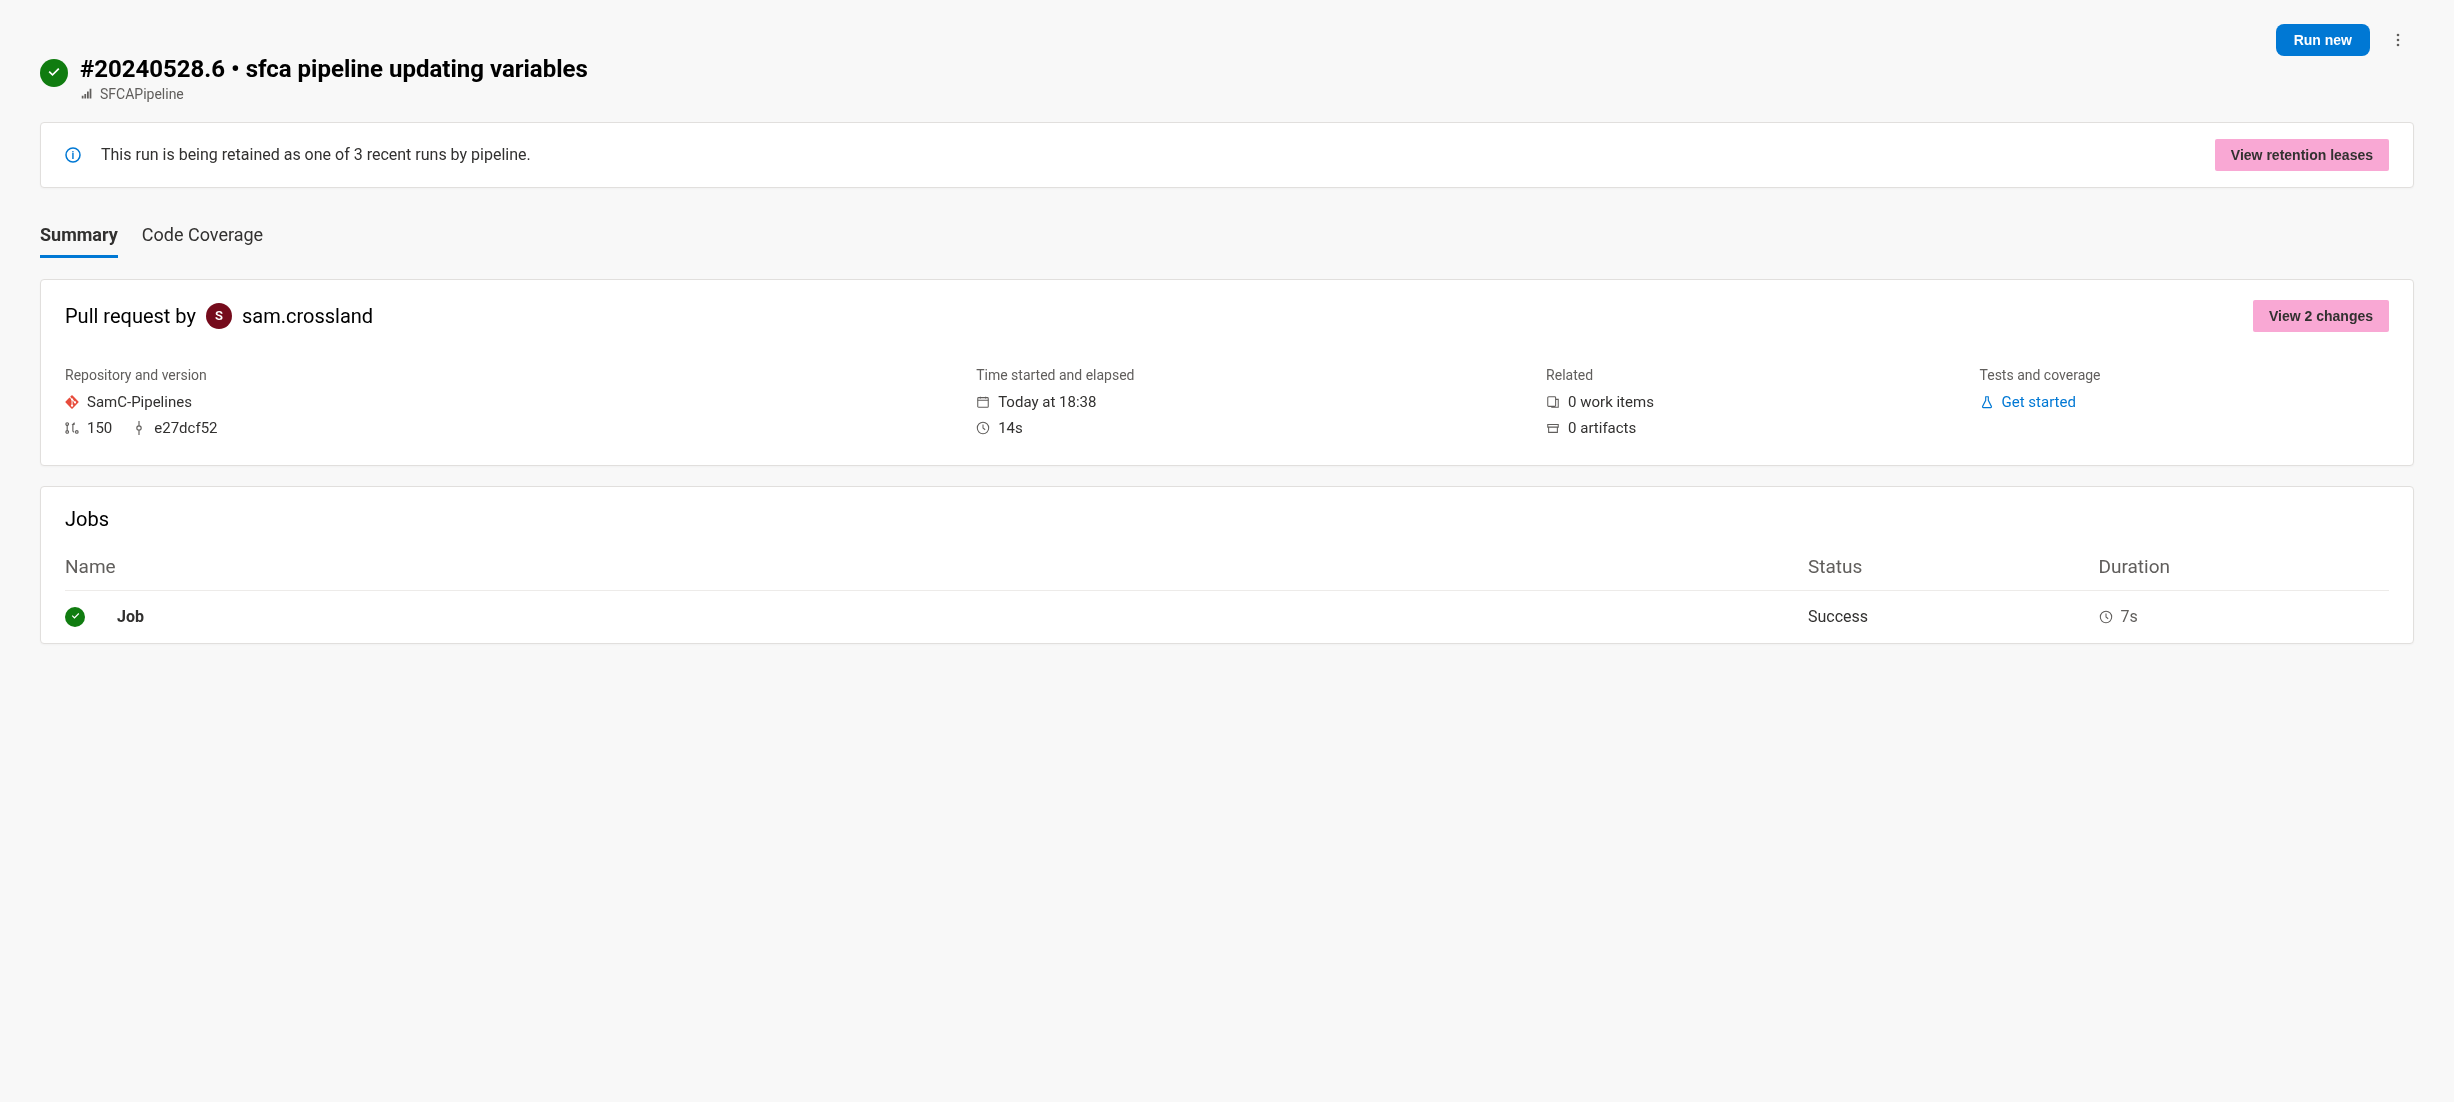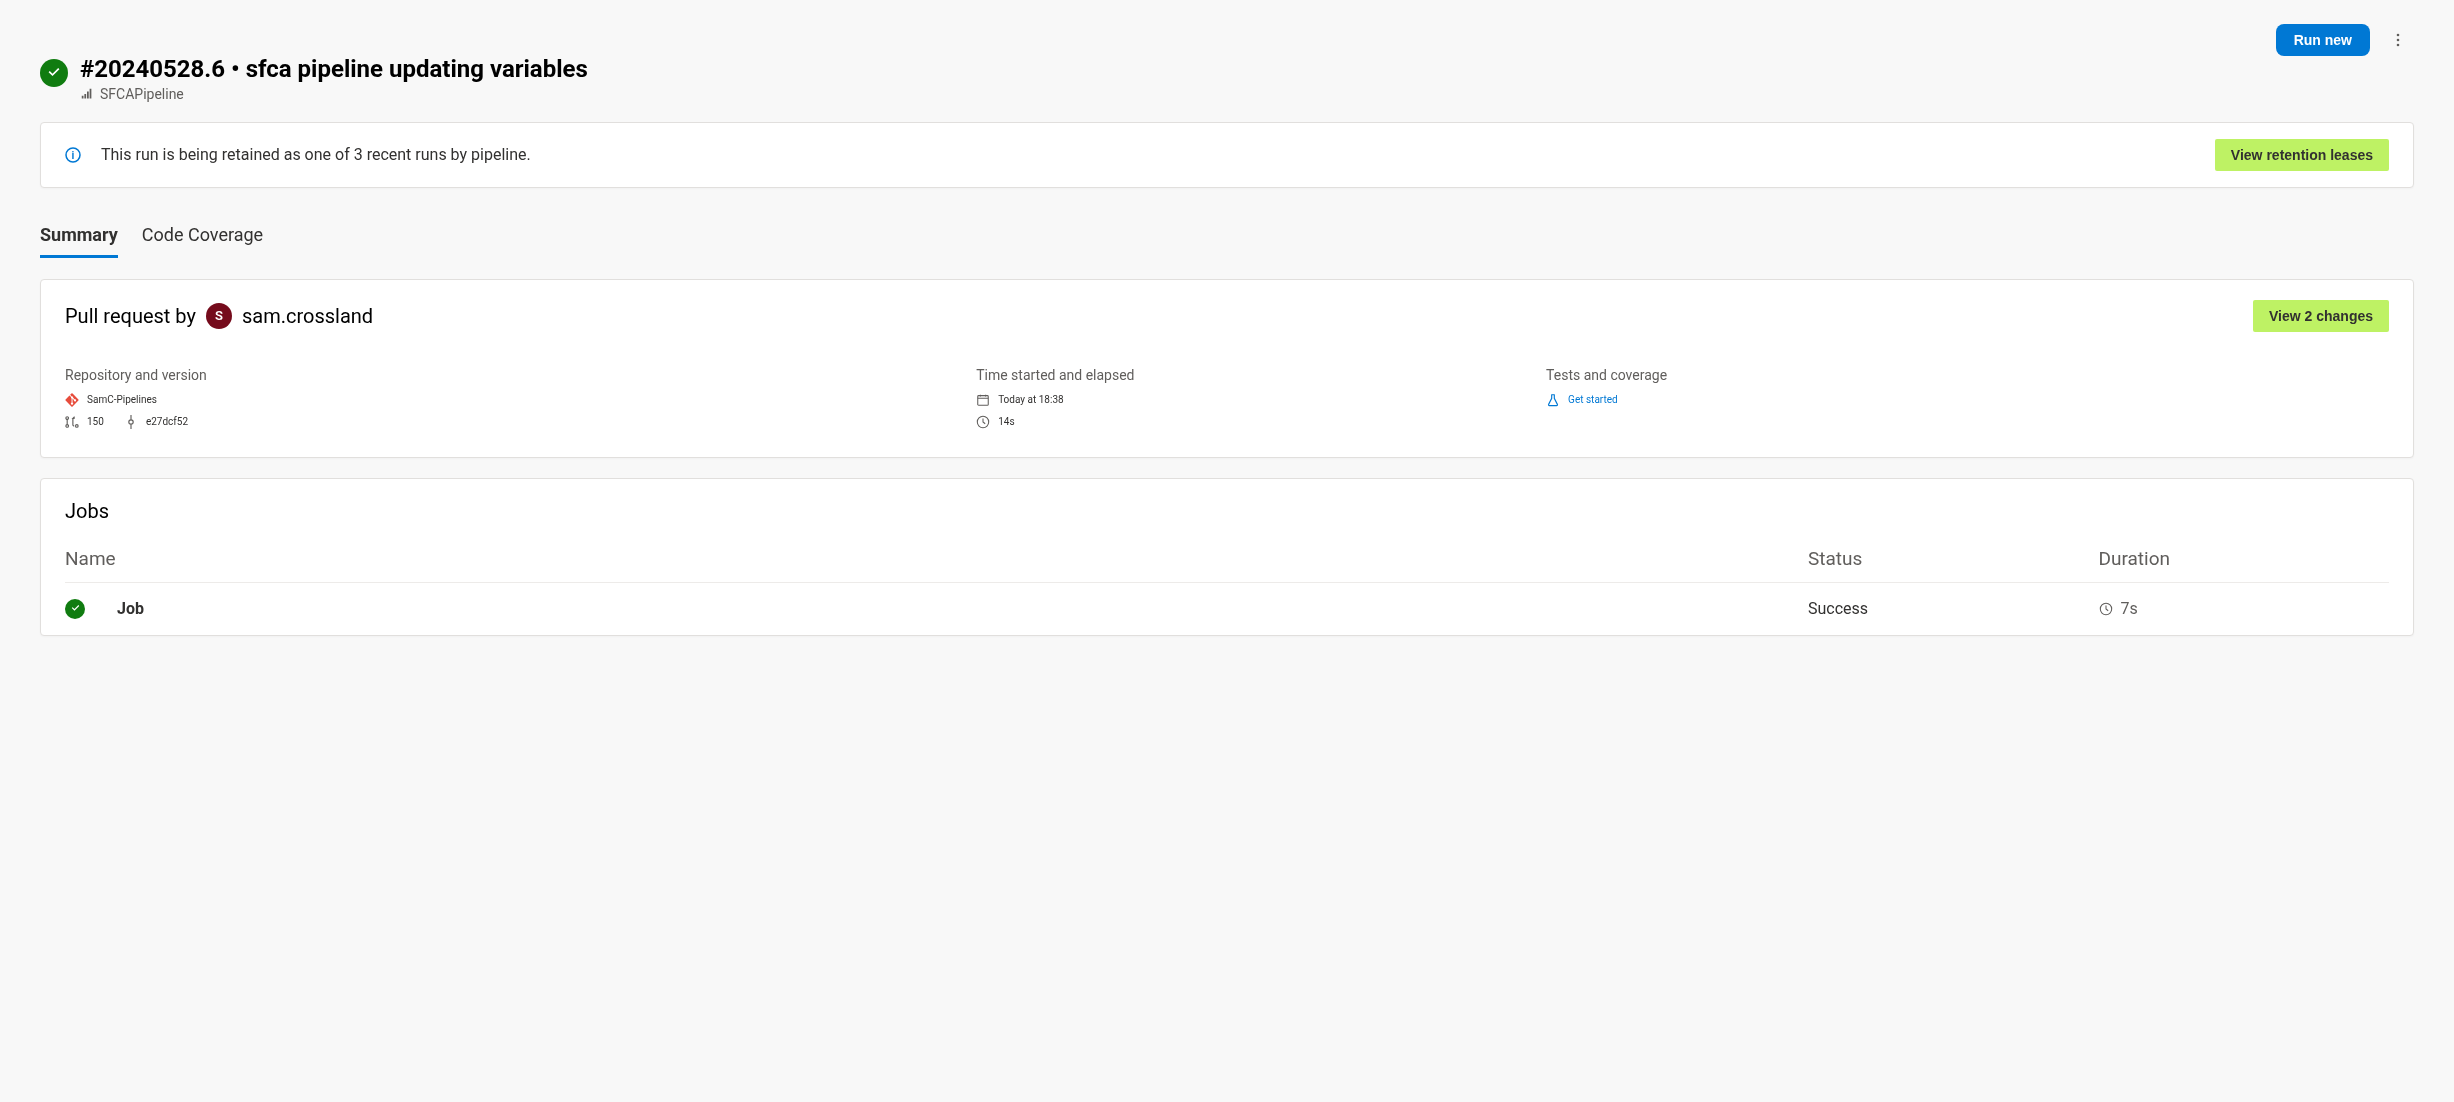--- a/index.html
+++ b/index.html
@@ -21,21 +21,21 @@
 .status-badge-lg svg { width: 16px; height: 16px; fill: #fff; }
 .title-block h1 { font-size: 24px; font-weight: 700; color: #000; line-height: 1.2; }
 .pipeline-link { display: flex; align-items: center; gap: 6px; font-size: 14px; color: #605e5c; margin-top: 2px; }
 .pipeline-link svg { width: 14px; height: 14px; fill: #605e5c; }
 .header-right { display: flex; align-items: center; gap: 12px; }
 .btn-primary {
   background: #0078d4; color: #fff; border: none; padding: 8px 18px;
   font-size: 14px; font-weight: 600; border-radius: 8px; cursor: pointer;
 }
 .btn-secondary {
-  background: #bef264; color: #323130; border: none; padding: 8px 16px;
+  background: #f9a8d4; color: #323130; border: none; padding: 8px 16px;
   font-size: 14px; font-weight: 600; border-radius: 2px; cursor: pointer;
 }
 .btn-more {
   background: transparent; border: none; width: 32px; height: 32px;
   display: flex; align-items: center; justify-content: center; cursor: pointer;
   border-radius: 2px;
 }
 .btn-more svg { width: 16px; height: 16px; fill: #605e5c; }
 
 .card {
@@ -62,21 +62,21 @@
 .summary-card { padding: 20px 24px; margin-bottom: 20px; }
 .summary-head { display: flex; align-items: center; justify-content: space-between; margin-bottom: 35px; }
 .pr-by { display: flex; align-items: center; gap: 10px; font-size: 20px; color: #000; }
 .avatar {
   width: 26px; height: 26px; border-radius: 50%; background: #750b1c;
   color: #fff; display: flex; align-items: center; justify-content: center;
   font-size: 13px; font-weight: 600;
 }
 .summary-grid { display: grid; grid-template-columns: 1.3fr 0.8fr 0.6fr 0.6fr; gap: 24px; }
 .summary-col-title { font-size: 14px; color: #605e5c; margin-bottom: 10px; }
-.summary-row-item { display: flex; align-items: center; gap: 8px; font-size: 10px; color: #323130; margin-bottom: 8px; }
+.summary-row-item { display: flex; align-items: center; gap: 8px; font-size: 15px; color: #323130; margin-bottom: 8px; }
 .summary-row-item.link { color: #0078d4; cursor: pointer; }
 .icon-sm { width: 14px; height: 14px; flex-shrink: 0; fill: #605e5c; }
 .icon-git { fill: #e74c3c; }
 .inline-pair { display: flex; align-items: center; gap: 20px; }
 
 .jobs-card { padding: 20px 24px 0; }
 .jobs-title { font-size: 20px; font-weight: 400; color: #000; margin-bottom: 18px; }
 .jobs-head { display: grid; grid-template-columns: 6fr 1fr 1fr; font-size: 19px; color: #605e5c; padding: 6px 0 12px; border-bottom: 1px solid #edebe9; }
 .jobs-row { display: grid; grid-template-columns: 6fr 1fr 1fr; padding: 16px 0; align-items: center; font-size: 16px; }
 .job-name-cell { display: flex; align-items: center; gap: 32px; }
@@ -185,20 +185,36 @@
         </div>
         <div class="summary-row-item">
           <svg class="icon-sm" viewBox="0 0 16 16">
               <circle cx="8" cy="8" r="6.5" fill="none" stroke="#605e5c" stroke-width="1.2"></circle>
               <path d="M8 4v4l2.5 2" stroke="#605e5c" stroke-width="1.2" fill="none"></path>
             </svg>
           <span>14s</span>
         </div>
       </div>
 
+      <div>
+        <div class="summary-col-title">Related</div>
+        <div class="summary-row-item">
+          <svg class="icon-sm" viewBox="0 0 16 16">
+              <rect x="2" y="2" width="9" height="11" rx="1" fill="none" stroke="#605e5c" stroke-width="1.2"></rect>
+              <path d="M11 5h3v9H6" fill="none" stroke="#605e5c" stroke-width="1.2"></path>
+            </svg>
+          <span>0 work items</span>
+        </div>
+        <div class="summary-row-item">
+          <svg class="icon-sm" viewBox="0 0 16 16">
+              <path d="M2 4h12v3H2zM3 7v6h10V7" fill="none" stroke="#605e5c" stroke-width="1.2"></path>
+            </svg>
+          <span>0 artifacts</span>
+        </div>
+      </div>
 
       <div>
         <div class="summary-col-title">Tests and coverage</div>
         <div class="summary-row-item link">
           <svg class="icon-sm" viewBox="0 0 16 16" style="fill:none;stroke:#0078d4;stroke-width:1.3">
               <path d="M6 2h4M6.5 2v4L3 13a1 1 0 0 0 .9 1.5h8.2A1 1 0 0 0 13 13L9.5 6V2"></path>
             </svg>
           <span>Get started</span>
         </div>
       </div>

